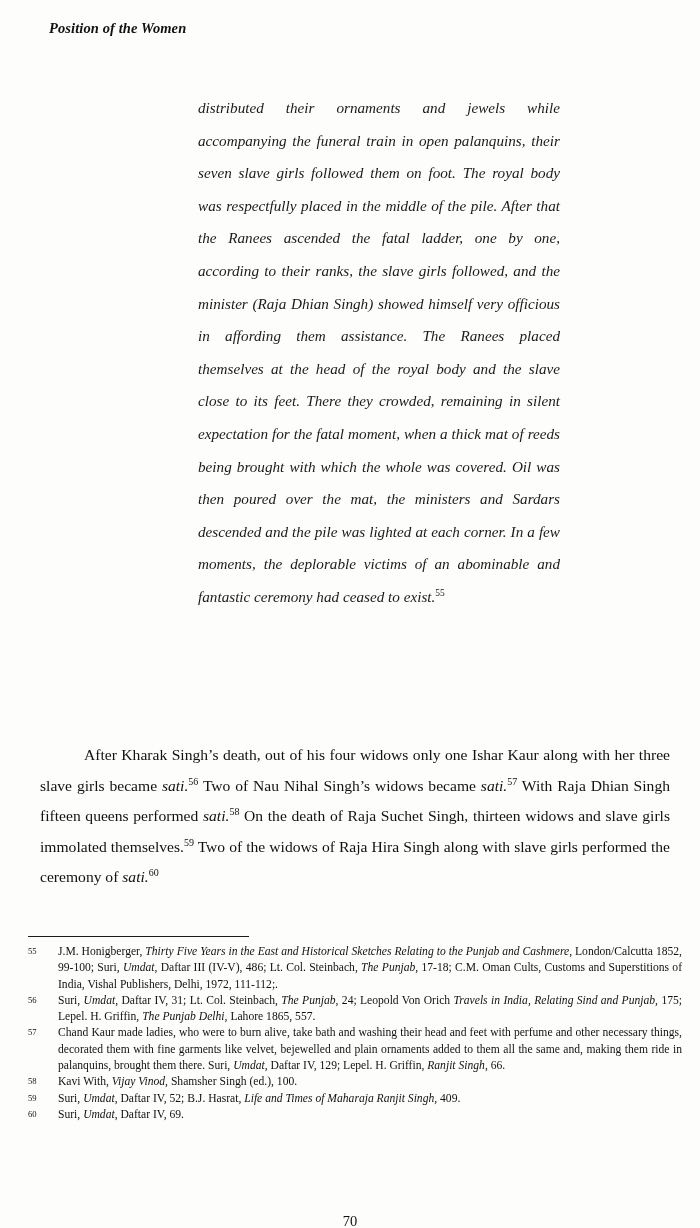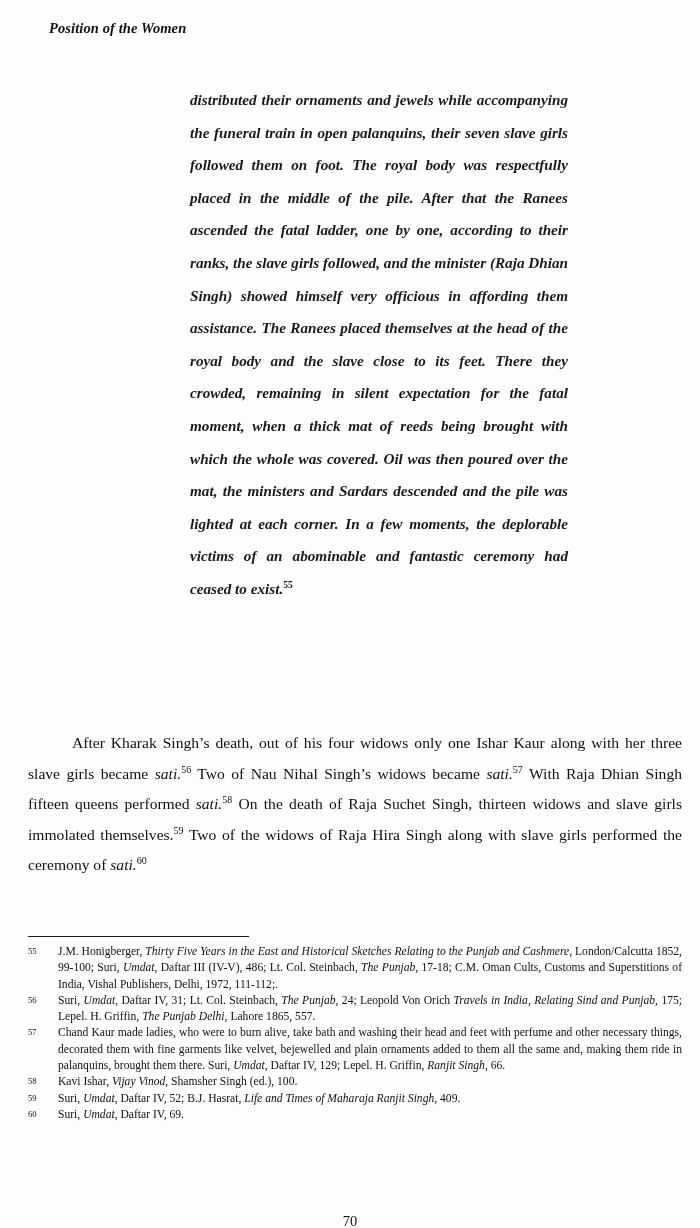--- a/index.html
+++ b/index.html
@@ -36,42 +36,42 @@
     left: 190px;
     top: 84px;
     width: 378px;
     font-style: italic;
     font-size: 15.2px;
     line-height: 32.6px;
     text-align: justify;
     text-justify: inter-word;
     color: #1a1a1a;
   }
-  .blockquote p { margin: 0; font-weight: bold; }
+  .blockquote p { margin: 8px; }
   .blockquote sup {
     font-style: normal;
     font-size: 9.5px;
     vertical-align: super;
     line-height: 0;
   }
 
   
   .body-para {
     position: absolute;
     left: 28px;
     top: 728px;
     width: 654px;
     font-size: 15.6px;
     line-height: 30.5px;
     text-align: justify;
     text-justify: inter-word;
     text-indent: 44px;
     color: #111;
   }
-  .body-para p { margin: 0; }
+  .body-para p { margin: 12px; }
   .body-para i { font-style: italic; }
   .body-para sup {
     font-size: 10px;
     vertical-align: super;
     line-height: 0;
   }
 
   
   .fn-rule {
     position: absolute;
@@ -148,21 +148,21 @@
       <div class="footnote">
         <div class="fn-num">56</div>
         <div class="fn-text"><span>Suri, </span><i>Umdat</i><span>, Daftar IV, 31; Lt. Col. Steinbach, </span><i>The Punjab</i><span>, 24; Leopold Von Orich </span><i>Travels in India, Relating Sind and Punjab</i><span>, 175; Lepel. H. Griffin, </span><i>The Punjab Delhi</i><span>, Lahore 1865, 557.</span></div>
       </div>
       <div class="footnote">
         <div class="fn-num">57</div>
         <div class="fn-text"><span>Chand Kaur made ladies, who were to burn alive, take bath and washing their head and feet with perfume and other necessary things, decorated them with fine garments like velvet, bejewelled and plain ornaments added to them all the same and, making them ride in palanquins, brought them there. Suri, </span><i>Umdat</i><span>, Daftar IV, 129; Lepel. H. Griffin, </span><i>Ranjit Singh</i><span>, 66.</span></div>
       </div>
       <div class="footnote">
         <div class="fn-num">58</div>
-        <div class="fn-text"><span>Kavi Ishar, </span><i>Vijay Vinod</i><span>, Shamsher Singh (ed.), 100.</span></div>
+        <div class="fn-text"><span>Kavi With, </span><i>Vijay Vinod</i><span>, Shamsher Singh (ed.), 100.</span></div>
       </div>
       <div class="footnote">
         <div class="fn-num">59</div>
         <div class="fn-text"><span>Suri, </span><i>Umdat</i><span>, Daftar IV, 52; B.J. Hasrat, </span><i>Life and Times of Maharaja Ranjit Singh</i><span>, 409.</span></div>
       </div>
       <div class="footnote">
         <div class="fn-num">60</div>
         <div class="fn-text"><span>Suri, </span><i>Umdat</i><span>, Daftar IV, 69.</span></div>
       </div>
     </div>

